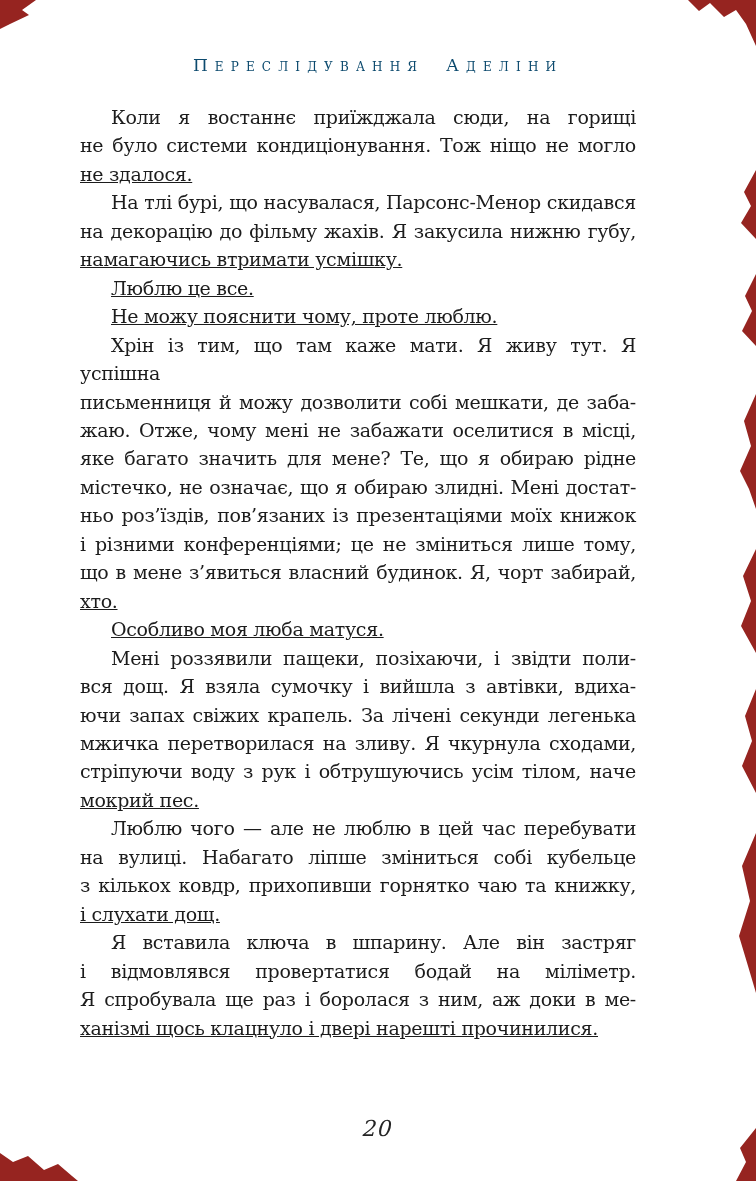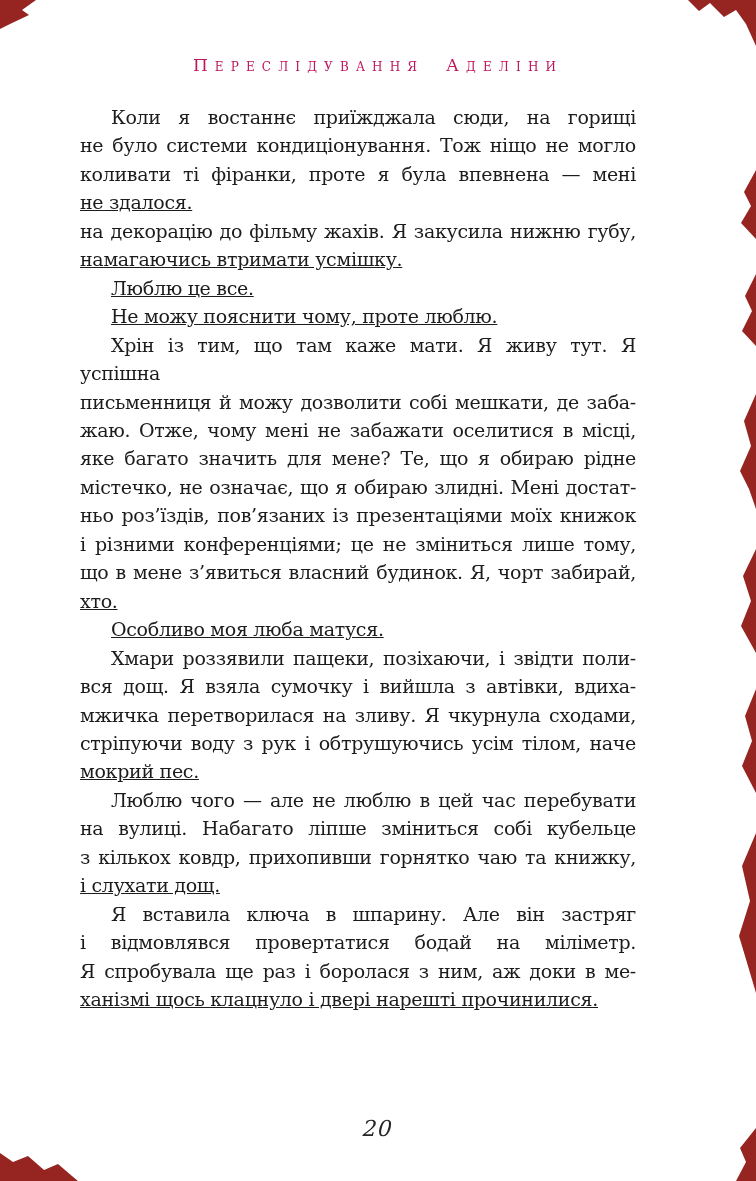--- a/index.html
+++ b/index.html
@@ -25,21 +25,21 @@
   .running-header {
     position: absolute;
     top: 55px;
     left: 0;
     width: 100%;
     text-align: center;
     font-size: 17px;
     font-variant: small-caps;
     letter-spacing: 0.42em;
     word-spacing: 0.55em;
-    color: #be185d;
+    color: #0c4a6e;
     white-space: nowrap;
   }
 
   .body-text {
     position: absolute;
     left: 80px;
     top: 103px;
     width: 556px;
     font-size: 19px;
     line-height: 28.45px;
@@ -87,38 +87,39 @@
     <polygon points="756,1128 756,1181 736,1181 746,1162 740,1148"></polygon>
 
     <polygon points="0,1153 13,1162 28,1156 44,1170 58,1164 72,1176 78,1181 0,1181"></polygon>
   </svg>
 
   <header class="running-header">Переслідування Аделіни</header>
 
   <main class="body-text" id="body-text">
       <div class="line first">Коли я востаннє приїжджала сюди, на горищі</div>
       <div class="line">не було системи кондиціонування. Тож ніщо не могло</div>
-      <div class="line">коливати ті фіранки, проте я була впевнена — мені</div>
       <div class="line last">не здалося.</div>
+      <div class="line first">На тлі бурі, що насувалася, Парсонс-Менор скидався</div>
       <div class="line">на декорацію до фільму жахів. Я закусила нижню губу,</div>
       <div class="line last">намагаючись втримати усмішку.</div>
       <div class="line first last">Люблю це все.</div>
       <div class="line first last">Не можу пояснити чому, проте люблю.</div>
       <div class="line first">Хрін із тим, що там каже мати. Я живу тут. Я успішна</div>
       <div class="line">письменниця й можу дозволити собі мешкати, де заба-</div>
       <div class="line">жаю. Отже, чому мені не забажати оселитися в місці,</div>
       <div class="line">яке багато значить для мене? Те, що я обираю рідне</div>
       <div class="line">містечко, не означає, що я обираю злидні. Мені достат-</div>
       <div class="line">ньо роз’їздів, пов’язаних із презентаціями моїх книжок</div>
       <div class="line">і різними конференціями; це не зміниться лише тому,</div>
       <div class="line">що в мене з’явиться власний будинок. Я, чорт забирай,</div>
       <div class="line last">хто.</div>
       <div class="line first last">Особливо моя люба матуся.</div>
-      <div class="line first">Хмари роззявили пащеки, позіхаючи, і звідти поли-</div>
+      <div class="line first">Мені роззявили пащеки, позіхаючи, і звідти поли-</div>
       <div class="line">вся дощ. Я взяла сумочку і вийшла з автівки, вдиха-</div>
+      <div class="line">ючи запах свіжих крапель. За лічені секунди легенька</div>
       <div class="line">мжичка перетворилася на зливу. Я чкурнула сходами,</div>
       <div class="line">стріпуючи воду з рук і обтрушуючись усім тілом, наче</div>
       <div class="line last">мокрий пес.</div>
       <div class="line first">Люблю чого — але не люблю в цей час перебувати</div>
       <div class="line">на вулиці. Набагато ліпше зміниться собі кубельце</div>
       <div class="line">з кількох ковдр, прихопивши горнятко чаю та книжку,</div>
       <div class="line last">і слухати дощ.</div>
       <div class="line first">Я вставила ключа в шпарину. Але він застряг</div>
       <div class="line">і відмовлявся провертатися бодай на міліметр.</div>
       <div class="line">Я спробувала ще раз і боролася з ним, аж доки в ме-</div>

